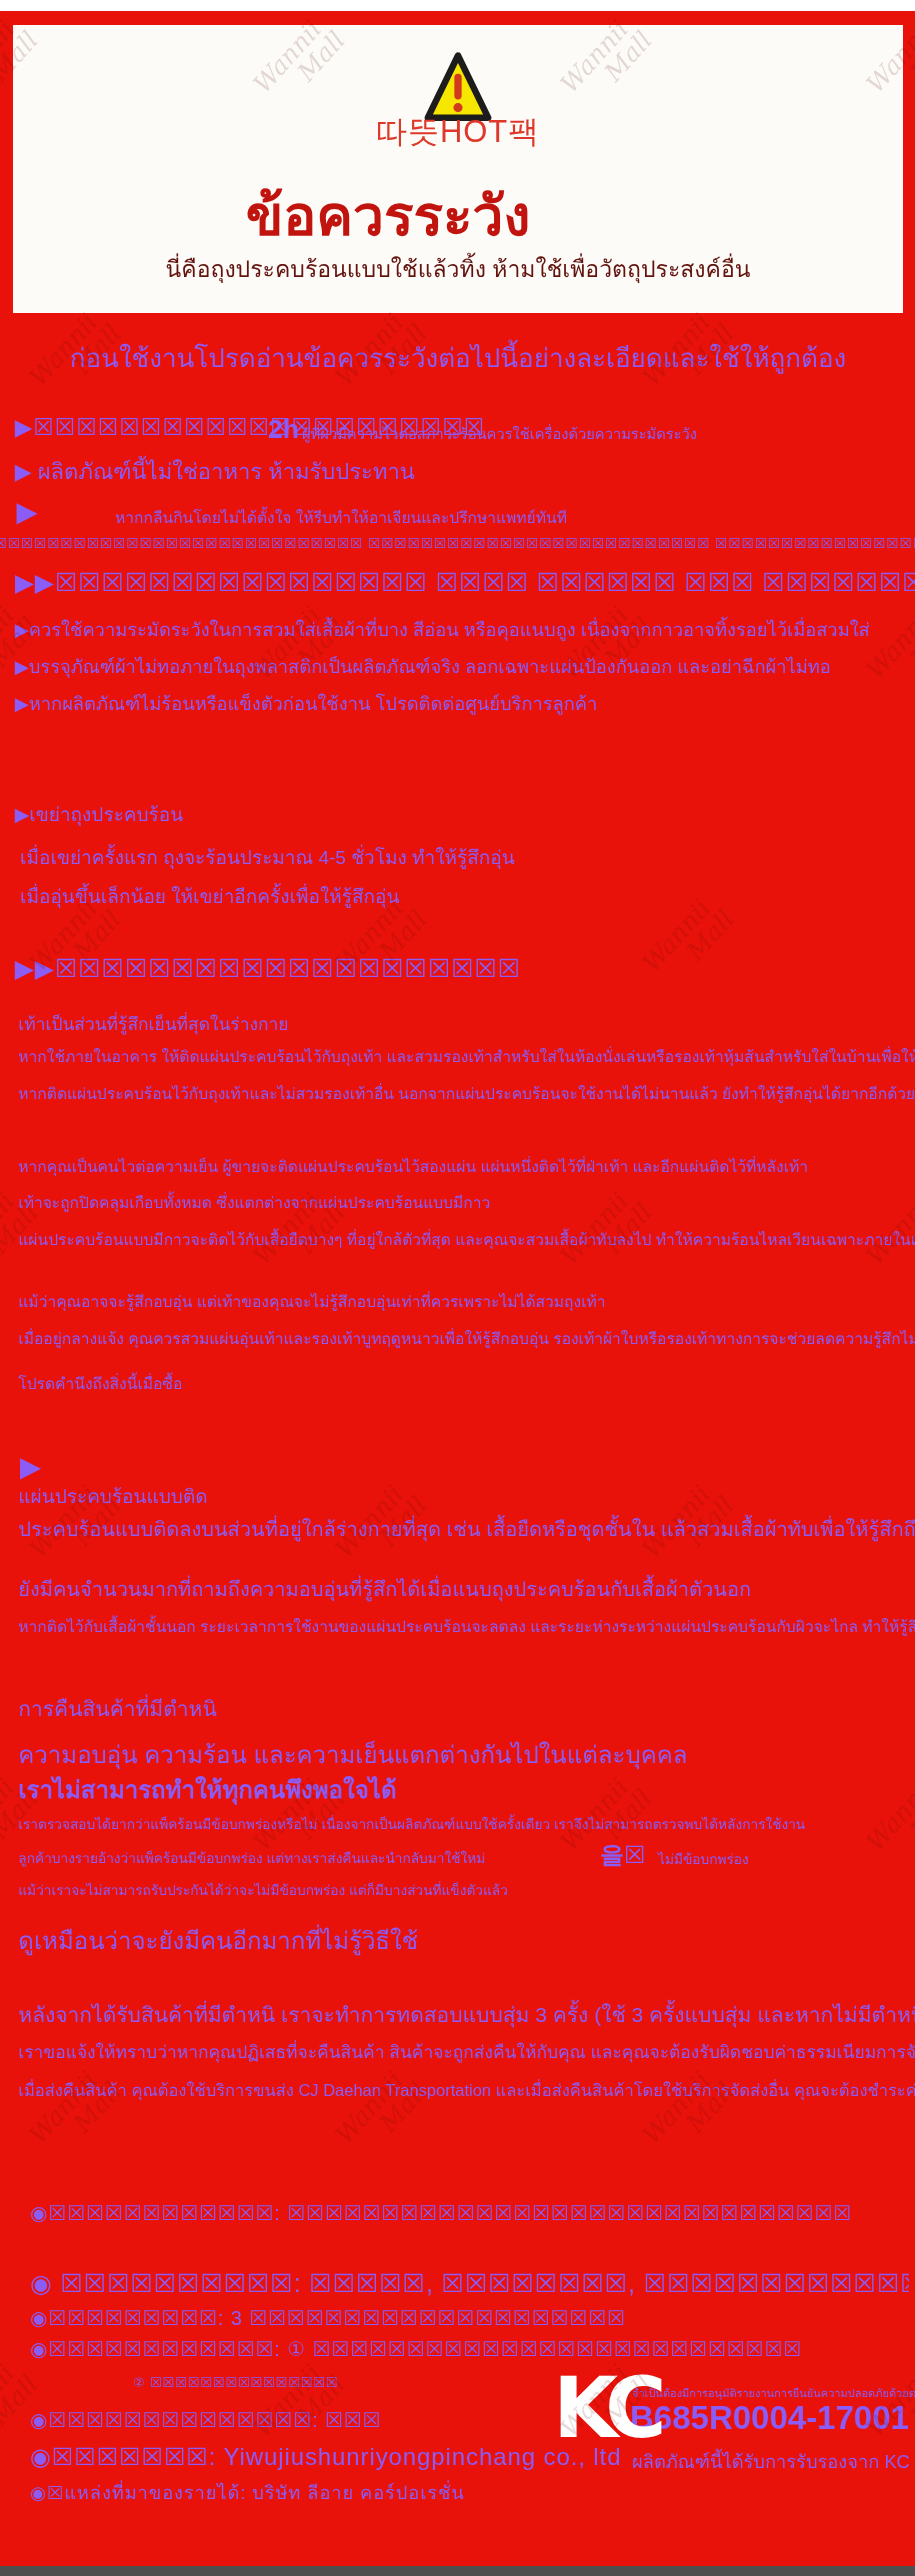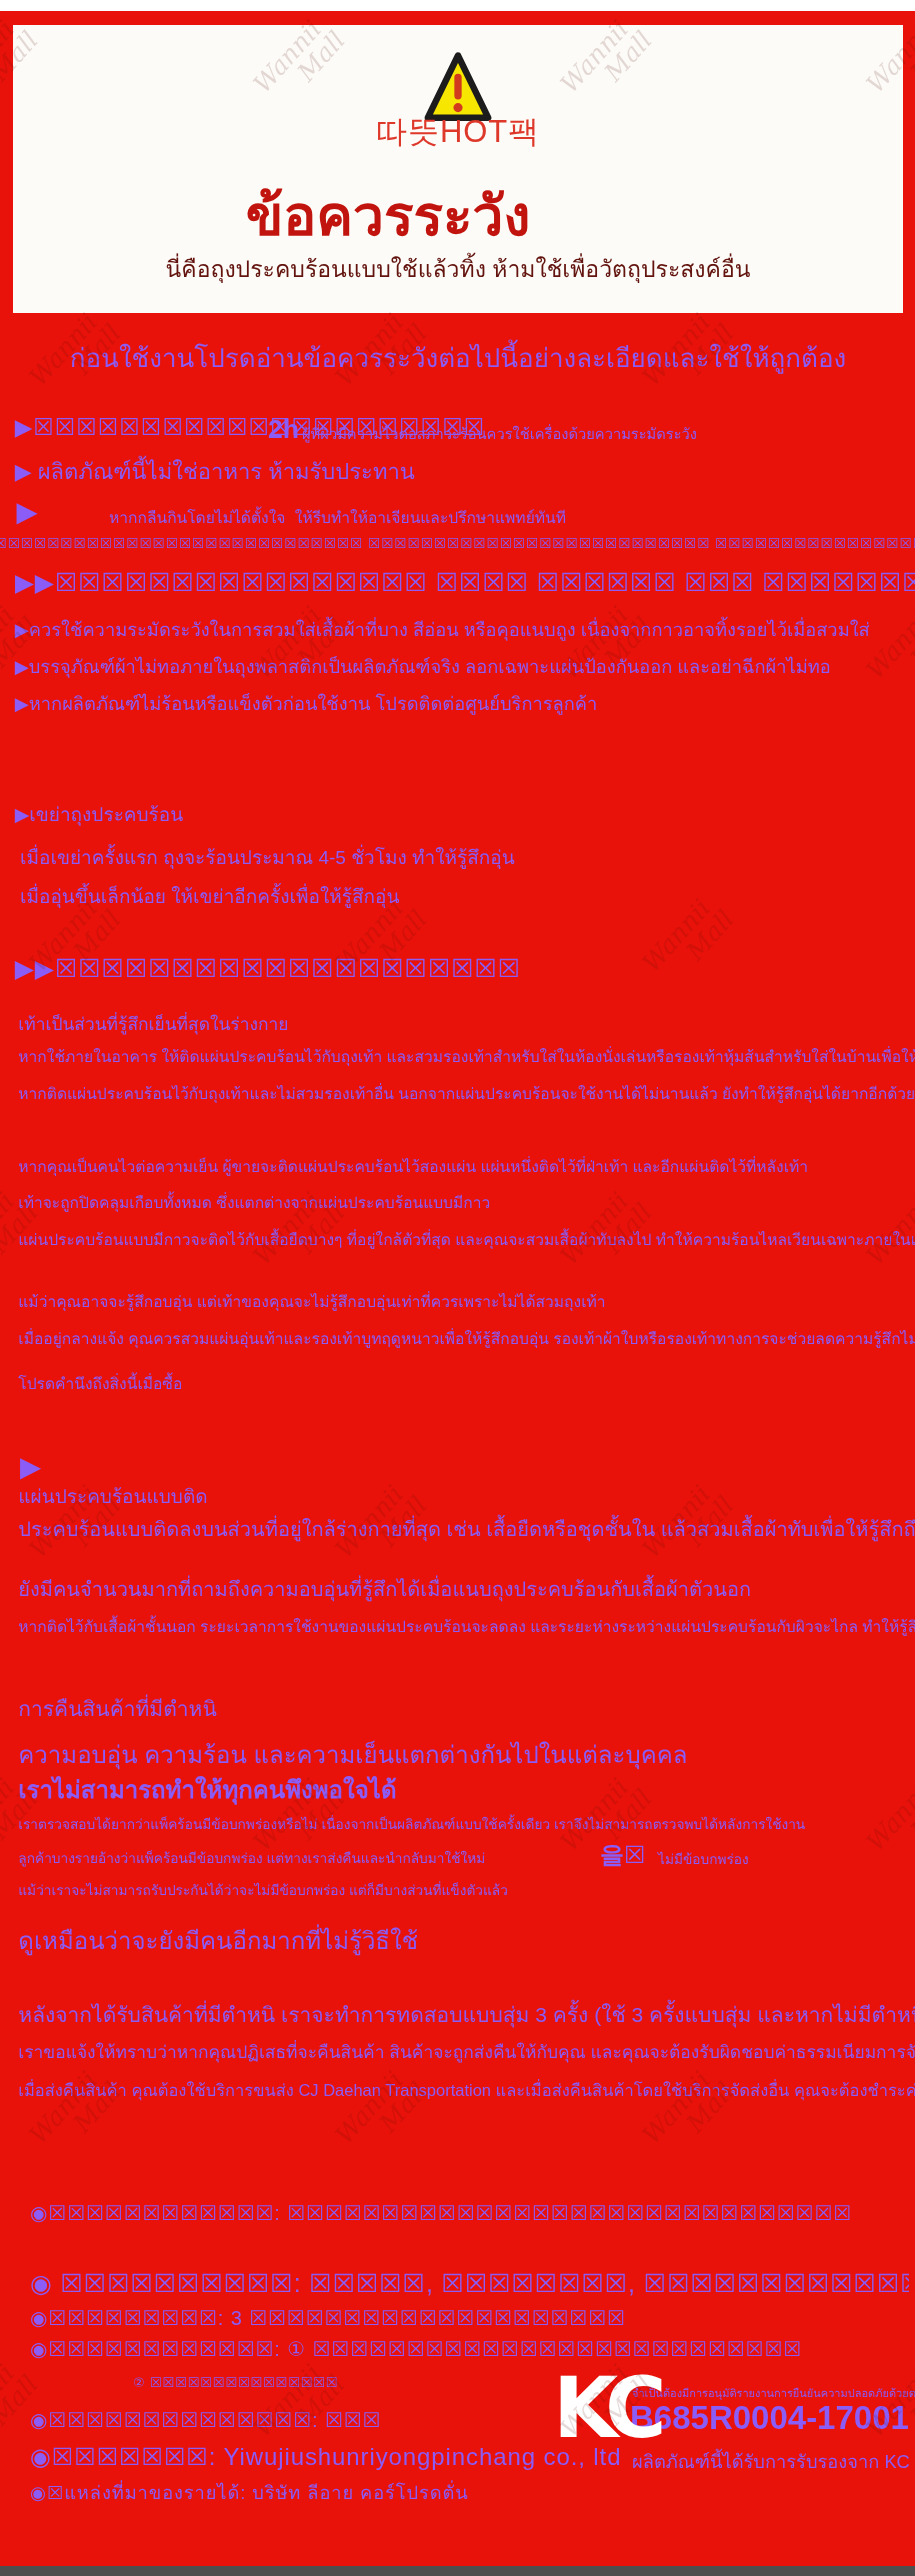--- a/index.html
+++ b/index.html
@@ -45,21 +45,21 @@
 
   <div class="ln" style="left:0;top:337px;width:916px;text-align:center;font-size:26px;">ก่อนใช้งานโปรดอ่านข้อควรระวังต่อไปนี้อย่างละเอียดและใช้ให้ถูกต้อง</div>
 
   <div class="ln tofu" style="left:14.7px;top:414px;font-size:23px;">▶☒☒☒☒☒☒☒☒☒☒☒☒☒☒☒☒☒☒☒☒☒</div>
   <div class="ln" style="left:268px;top:414px;font-size:26.6px;font-weight:bold;z-index:1;">2h</div>
   <div class="ln" style="left:302px;top:422px;font-size:14.7px;z-index:1;">ผู้ที่ผิวมีความไวต่อสภาวะร้อนควรใช้เครื่องด้วยความระมัดระวัง</div>
 
   <div class="ln" style="left:14.7px;top:454px;font-size:22px;">▶ ผลิตภัณฑ์นี้ไม่ใช่อาหาร ห้ามรับประทาน</div>
 
   <div class="ln arrow-big" style="left:16.5px;top:495px;">▶</div>
-  <div class="ln" style="left:109px;top:505px;font-size:15.6px;font-family:Liberation Mono, monospace;">หากกลืนกินโดยไม่ได้ตั้งใจ ให้รีบทำให้อาเจียนและปรึกษาแพทย์ทันที</div>
+  <div class="ln" style="left:115px;top:505px;font-size:15.6px;">หากกลืนกินโดยไม่ได้ตั้งใจ ให้รีบทำให้อาเจียนและปรึกษาแพทย์ทันที</div>
 
   <div class="ln tofu" style="left:-5.5px;top:535px;font-size:13.7px;width:925px;overflow:hidden;">☒☒☒☒☒☒☒☒☒☒☒☒☒☒☒☒☒☒☒☒☒☒☒☒☒☒☒☒ ☒☒☒☒☒☒☒☒☒☒☒☒☒☒☒☒☒☒☒☒☒☒☒☒☒☒ ☒☒☒☒☒☒☒☒☒☒☒☒☒☒☒☒☒☒☒☒☒☒</div>
 
   <div class="ln tofu" style="left:14.7px;top:568px;font-size:25px;width:907px;overflow:hidden;">▶▶☒☒☒☒☒☒☒☒☒☒☒☒☒☒☒☒ ☒☒☒☒ ☒☒☒☒☒☒ ☒☒☒ ☒☒☒☒☒☒☒☒☒☒☒☒☒☒</div>
 
   <div class="ln" style="left:14.7px;top:615px;font-size:18.3px;">▶ควรใช้ความระมัดระวังในการสวมใส่เสื้อผ้าที่บาง สีอ่อน หรือคุอแนบถูง เนื่องจากกาวอาจทิ้งรอยไว้เมื่อสวมใส่</div>
   <div class="ln" style="left:14.7px;top:652px;font-size:18.3px;">▶บรรจุภัณฑ์ผ้าไม่ทอภายในถุงพลาสติกเป็นผลิตภัณฑ์จริง ลอกเฉพาะแผ่นป้องกันออก และอย่าฉีกผ้าไม่ทอ</div>
   <div class="ln" style="left:14.7px;top:689px;font-size:18.3px;">▶หากผลิตภัณฑ์ไม่ร้อนหรือแข็งตัวก่อนใช้งาน โปรดติดต่อศูนย์บริการลูกค้า</div>
 
   <div class="ln" style="left:14.7px;top:799px;font-size:19px;">▶เขย่าถุงประคบร้อน</div>
@@ -97,21 +97,21 @@
   <div class="ln" style="left:18.3px;top:2038px;font-size:17.4px;">เราขอแจ้งให้ทราบว่าหากคุณปฏิเสธที่จะคืนสินค้า สินค้าจะถูกส่งคืนให้กับคุณ และคุณจะต้องรับผิดชอบค่าธรรมเนียมการจัดส่งไปกลับ</div>
   <div class="ln" style="left:18.3px;top:2077px;font-size:16.5px;">เมื่อส่งคืนสินค้า คุณต้องใช้บริการขนส่ง CJ Daehan Transportation และเมื่อส่งคืนสินค้าโดยใช้บริการจัดส่งอื่น คุณจะต้องชำระค่าขนส่งเพิ่มเติม</div>
 
   <div class="ln tofu" style="left:30px;top:2201px;font-size:20px;width:879px;overflow:hidden;">◉☒☒☒☒☒☒☒☒☒☒☒☒: ☒☒☒☒☒☒☒☒☒☒☒☒☒☒☒☒☒☒☒☒☒☒☒☒☒☒☒☒☒☒</div>
   <div class="ln tofu" style="left:30px;top:2269px;font-size:25px;width:879px;overflow:hidden;">◉ ☒☒☒☒☒☒☒☒☒☒: ☒☒☒☒☒, ☒☒☒☒☒☒☒☒, ☒☒☒☒☒☒☒☒☒☒☒☒</div>
   <div class="ln tofu" style="left:30px;top:2306px;font-size:20px;">◉☒☒☒☒☒☒☒☒☒: 3 ☒☒☒☒☒☒☒☒☒☒☒☒☒☒☒☒☒☒☒☒</div>
   <div class="ln tofu" style="left:30px;top:2337px;font-size:20px;width:879px;overflow:hidden;">◉☒☒☒☒☒☒☒☒☒☒☒☒: ① ☒☒☒☒☒☒☒☒☒☒☒☒☒☒☒☒☒☒☒☒☒☒☒☒☒☒</div>
   <div class="ln tofu" style="left:133px;top:2375px;font-size:13px;">② ☒☒☒☒☒☒☒☒☒☒☒☒☒☒☒</div>
   <div class="ln tofu" style="left:30px;top:2408px;font-size:20px;">◉☒☒☒☒☒☒☒☒☒☒☒☒☒☒: ☒☒☒</div>
   <div class="ln tofu" style="left:30px;top:2443px;font-size:24px;">◉☒☒☒☒☒☒☒: Yiwujiushunriyongpinchang co., ltd</div>
-  <div class="ln tofu" style="left:30px;top:2478px;font-size:18.3px;">◉☒แหล่งที่มาของรายได้: บริษัท ลีอาย คอร์โปรดตั่น</div>
+  <div class="ln tofu" style="left:30px;top:2478px;font-size:18.3px;">◉☒แหล่งที่มาของรายได้: บริษัท ลีอาย คอร์ปอเรชั่น</div>
 
   <div class="kc-logo">KC</div>
   <div class="ln" style="left:632px;top:2384px;font-size:11px;">จำเป็นต้องมีการอนุมัติรายงานการยืนยันความปลอดภัยด้วยตนเอง</div>
   <div class="ln" style="left:630px;top:2399px;font-size:33px;font-weight:bold;">B685R0004-17001</div>
   <div class="ln" style="left:632px;top:2447px;font-size:18.3px;">ผลิตภัณฑ์นี้ได้รับการรับรองจาก KC</div>
 
   <div class="bottom-bar"></div>
 
   <div class="wm-layer" id="watermarks">
       <div class="wm" style="left: -55px; top: 37px;"><span>Wannii</span><span class="wm2">Mall</span></div>

